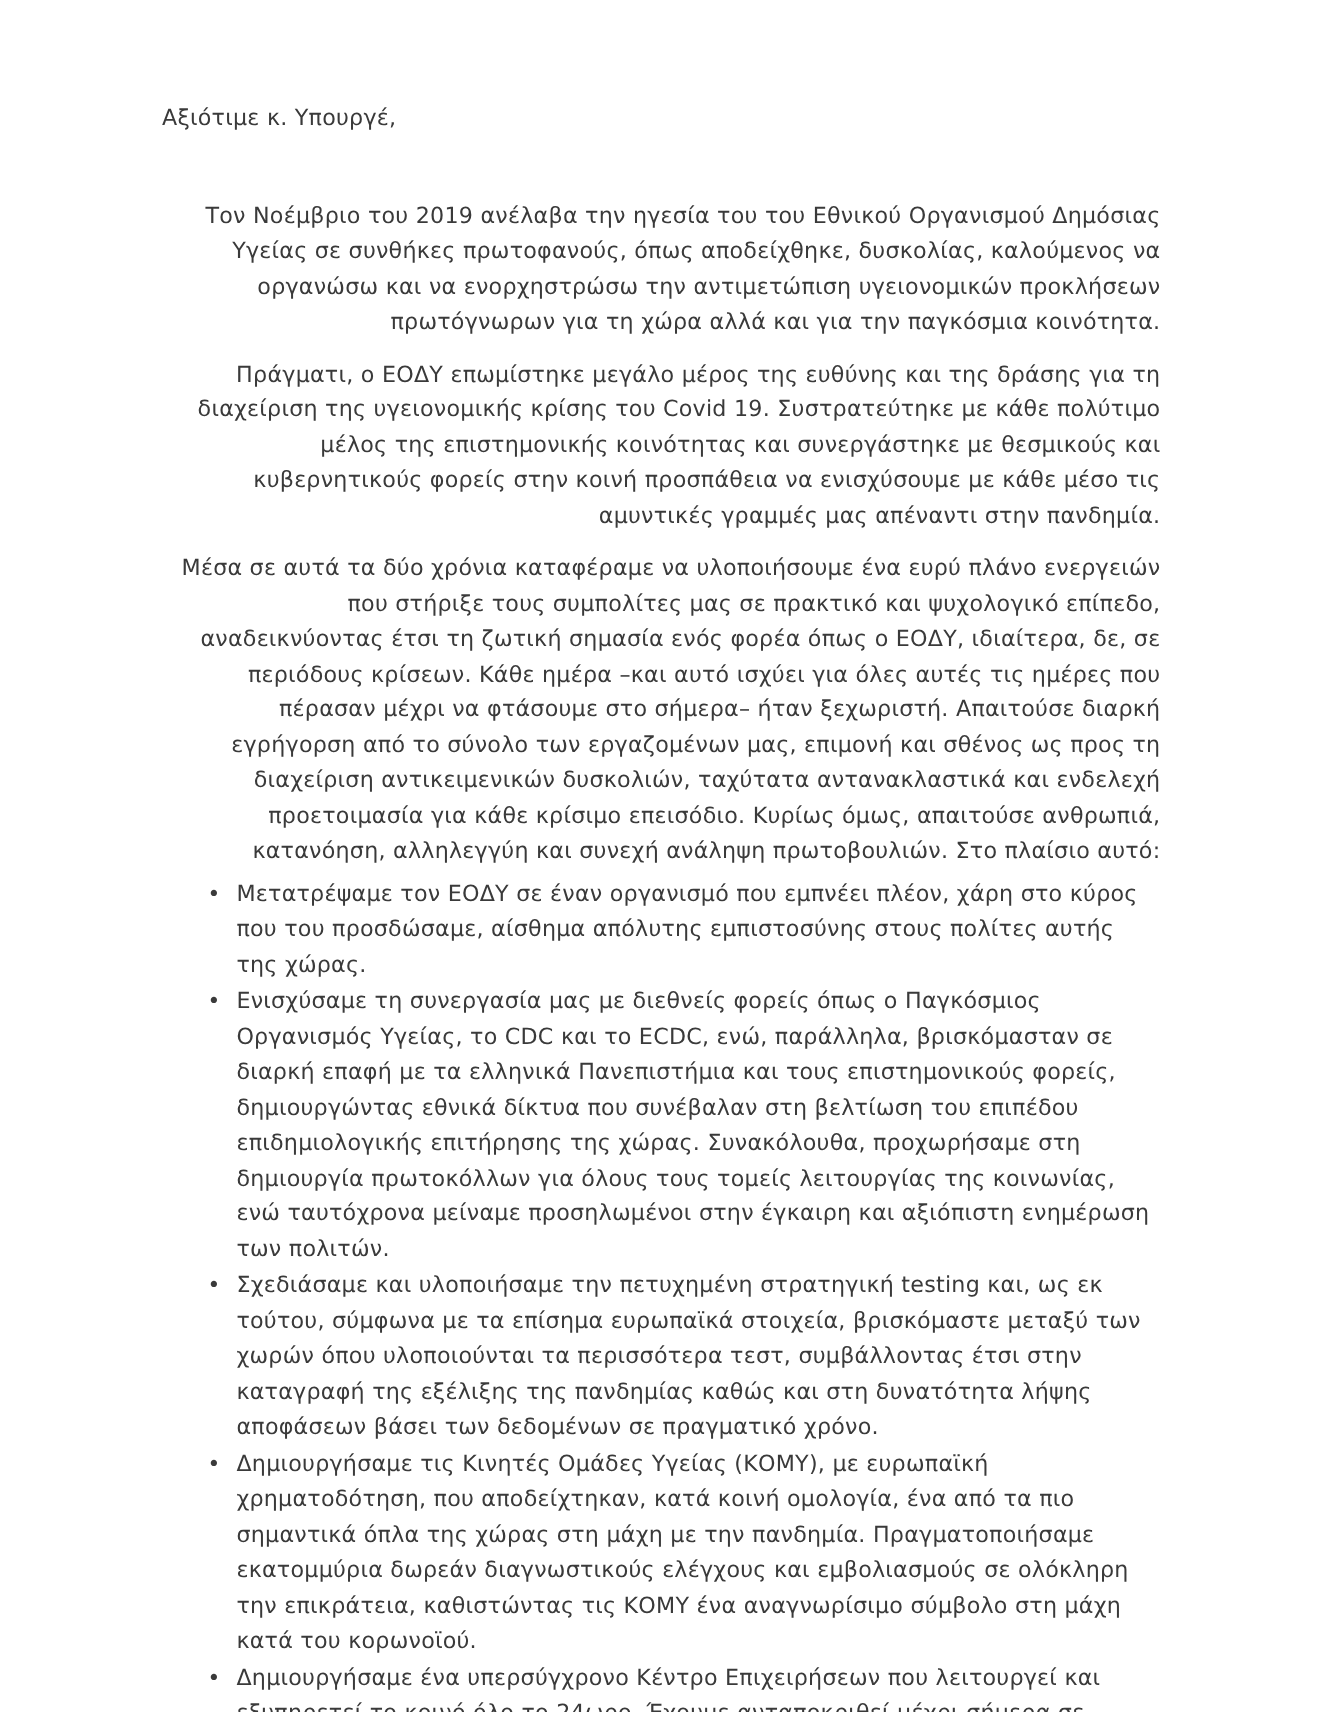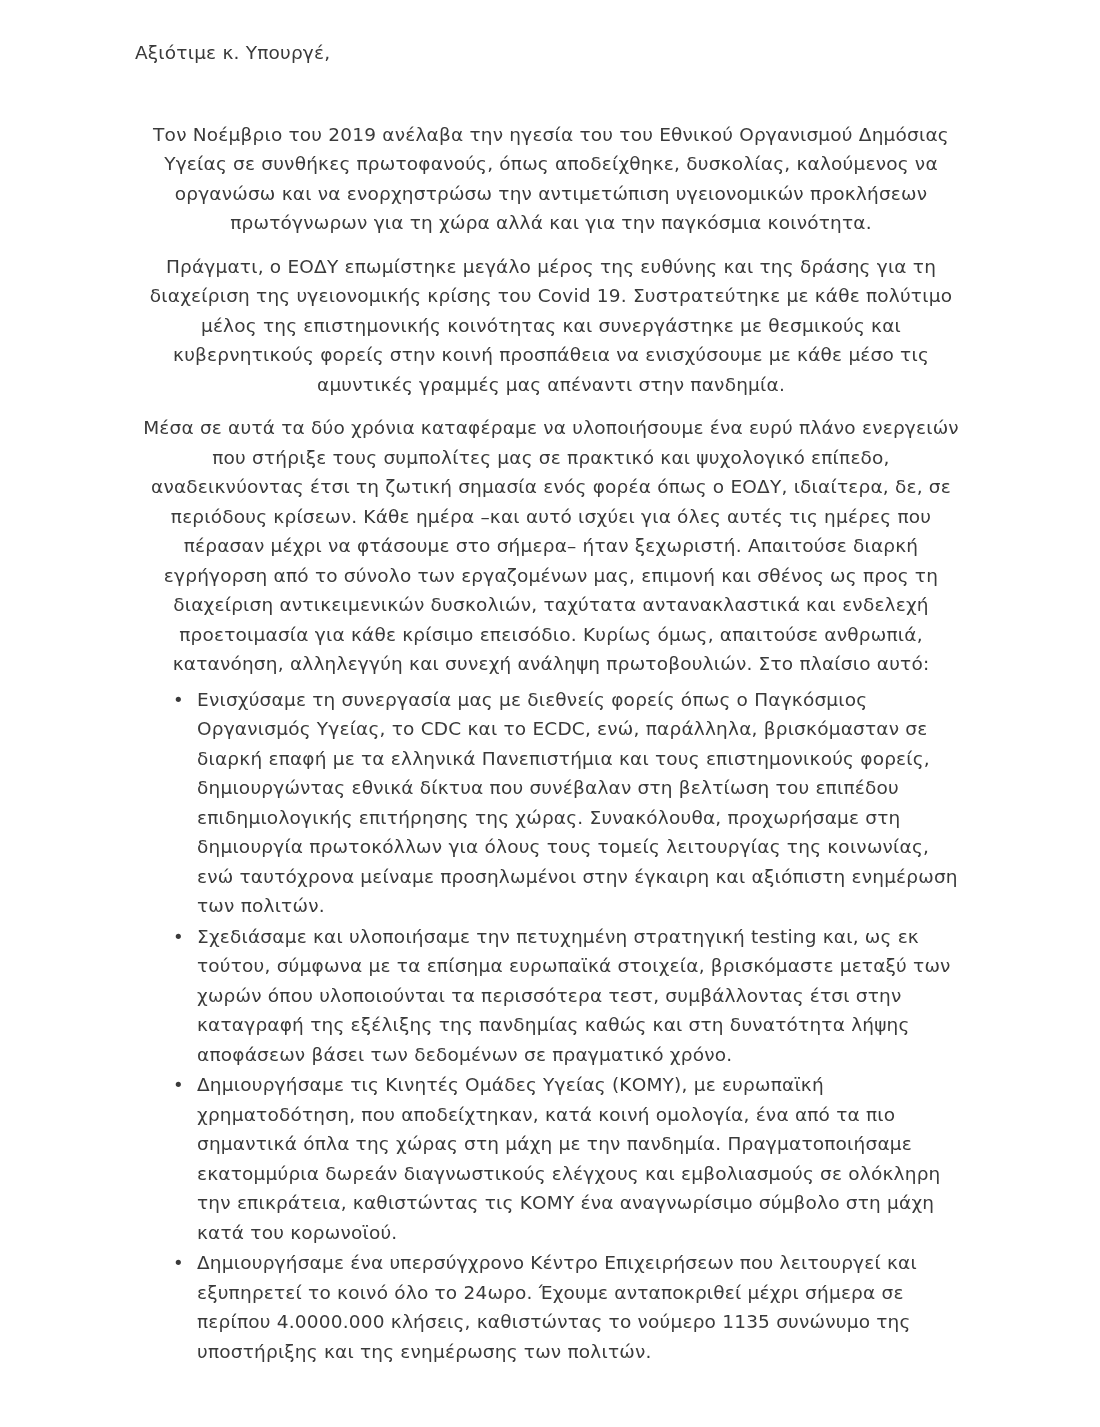--- a/index.html
+++ b/index.html
@@ -8,33 +8,33 @@
       background: #ffffff;
     }
     body {
       font-family: "DejaVu Sans", "Liberation Sans", sans-serif;
     }
     .page {
       position: relative;
       width: 1100px;
       height: 1427px;
       background: #ffffff;
-      padding: 38px 133px 40px 135px;
+      padding: 84px 133px 40px 135px;
       color: #3a3a3a;
       font-size: 18.5px;
       line-height: 29.5px;
       letter-spacing: 0.2px;
       overflow: hidden;
     }
     .greeting {
       margin-bottom: 52px;
     }
     .para {
       margin-bottom: 14px;
-      text-align: center;
+      text-align: right;
     }
     .para:last-of-type {
       margin-bottom: 6px;
     }
     ul.bullets {
       margin: 2px 0 0 0;
       padding-left: 44px;
       list-style: none;
     }
     ul.bullets li {
@@ -58,19 +58,20 @@
 
   <p class="greeting">Αξιότιμε κ. Υπουργέ,</p>
 
   <p class="para">Τον Νοέμβριο του 2019 ανέλαβα την ηγεσία του του Εθνικού Οργανισμού Δημόσιας Υγείας σε συνθήκες πρωτοφανούς, όπως αποδείχθηκε, δυσκολίας, καλούμενος να οργανώσω και να ενορχηστρώσω την αντιμετώπιση υγειονομικών προκλήσεων πρωτόγνωρων για τη χώρα αλλά και για την παγκόσμια κοινότητα.</p>
 
   <p class="para">Πράγματι, ο ΕΟΔΥ επωμίστηκε μεγάλο μέρος της ευθύνης και της δράσης για τη διαχείριση της υγειονομικής κρίσης του Covid 19. Συστρατεύτηκε με κάθε πολύτιμο μέλος της επιστημονικής κοινότητας και συνεργάστηκε με θεσμικούς και κυβερνητικούς φορείς στην κοινή προσπάθεια να ενισχύσουμε με κάθε μέσο τις αμυντικές γραμμές μας απέναντι στην πανδημία.</p>
 
   <p class="para">Μέσα σε αυτά τα δύο χρόνια καταφέραμε να υλοποιήσουμε ένα ευρύ πλάνο ενεργειών που στήριξε τους συμπολίτες μας σε πρακτικό και ψυχολογικό επίπεδο, αναδεικνύοντας έτσι τη ζωτική σημασία ενός φορέα όπως ο ΕΟΔΥ, ιδιαίτερα, δε, σε περιόδους κρίσεων. Κάθε ημέρα –και αυτό ισχύει για όλες αυτές τις ημέρες που πέρασαν μέχρι να φτάσουμε στο σήμερα– ήταν ξεχωριστή. Απαιτούσε διαρκή εγρήγορση από το σύνολο των εργαζομένων μας, επιμονή και σθένος ως προς τη διαχείριση αντικειμενικών δυσκολιών, ταχύτατα αντανακλαστικά και ενδελεχή προετοιμασία για κάθε κρίσιμο επεισόδιο. Κυρίως όμως, απαιτούσε ανθρωπιά, κατανόηση, αλληλεγγύη και συνεχή ανάληψη πρωτοβουλιών. Στο πλαίσιο αυτό:</p>
 
   <ul class="bullets">
+    <li>Μετατρέψαμε τον ΕΟΔΥ σε έναν οργανισμό που εμπνέει πλέον, χάρη στο κύρος που του προσδώσαμε, αίσθημα απόλυτης εμπιστοσύνης στους πολίτες αυτής της χώρας.</li>
     <li>Ενισχύσαμε τη συνεργασία μας με διεθνείς φορείς όπως ο Παγκόσμιος Οργανισμός Υγείας, το CDC και το ECDC, ενώ, παράλληλα, βρισκόμασταν σε διαρκή επαφή με τα ελληνικά Πανεπιστήμια και τους επιστημονικούς φορείς, δημιουργώντας εθνικά δίκτυα που συνέβαλαν στη βελτίωση του επιπέδου επιδημιολογικής επιτήρησης της χώρας. Συνακόλουθα, προχωρήσαμε στη δημιουργία πρωτοκόλλων για όλους τους τομείς λειτουργίας της κοινωνίας, ενώ ταυτόχρονα μείναμε προσηλωμένοι στην έγκαιρη και αξιόπιστη ενημέρωση των πολιτών.</li>
     <li>Σχεδιάσαμε και υλοποιήσαμε την πετυχημένη στρατηγική testing και, ως εκ τούτου, σύμφωνα με τα επίσημα ευρωπαϊκά στοιχεία, βρισκόμαστε μεταξύ των χωρών όπου υλοποιούνται τα περισσότερα τεστ, συμβάλλοντας έτσι στην καταγραφή της εξέλιξης της πανδημίας καθώς και στη δυνατότητα λήψης αποφάσεων βάσει των δεδομένων σε πραγματικό χρόνο.</li>
     <li>Δημιουργήσαμε τις Κινητές Ομάδες Υγείας (ΚΟΜΥ), με ευρωπαϊκή χρηματοδότηση, που αποδείχτηκαν, κατά κοινή ομολογία, ένα από τα πιο σημαντικά όπλα της χώρας στη μάχη με την πανδημία. Πραγματοποιήσαμε εκατομμύρια δωρεάν διαγνωστικούς ελέγχους και εμβολιασμούς σε ολόκληρη την επικράτεια, καθιστώντας τις ΚΟΜΥ ένα αναγνωρίσιμο σύμβολο στη μάχη κατά του κορωνοϊού.</li>
     <li>Δημιουργήσαμε ένα υπερσύγχρονο Κέντρο Επιχειρήσεων που λειτουργεί και εξυπηρετεί το κοινό όλο το 24ωρο. Έχουμε ανταποκριθεί μέχρι σήμερα σε περίπου 4.0000.000 κλήσεις, καθιστώντας το νούμερο 1135 συνώνυμο της υποστήριξης και της ενημέρωσης των πολιτών.</li>
   </ul>
 
 </div>
 
 </body></html>

